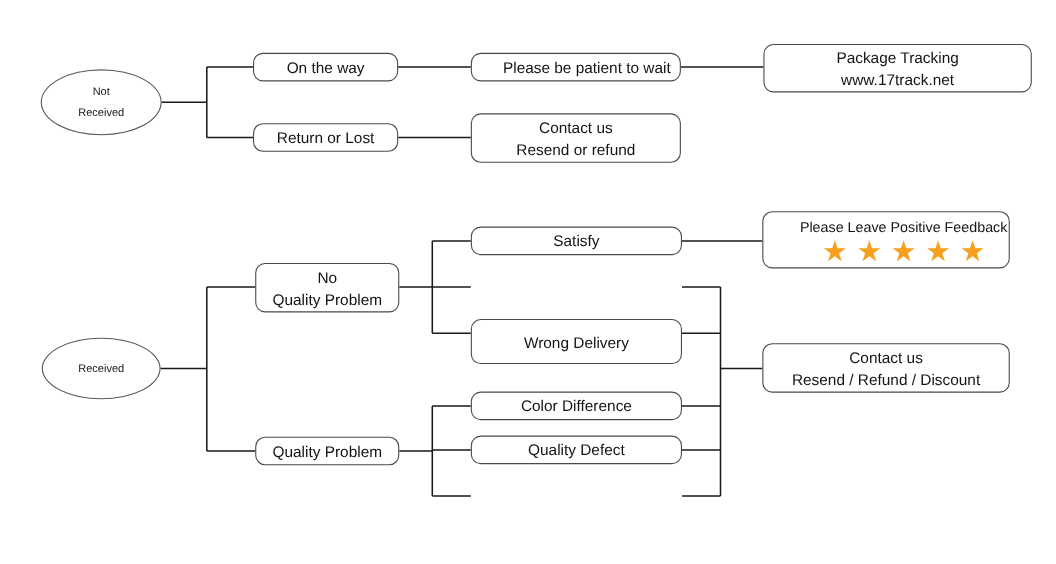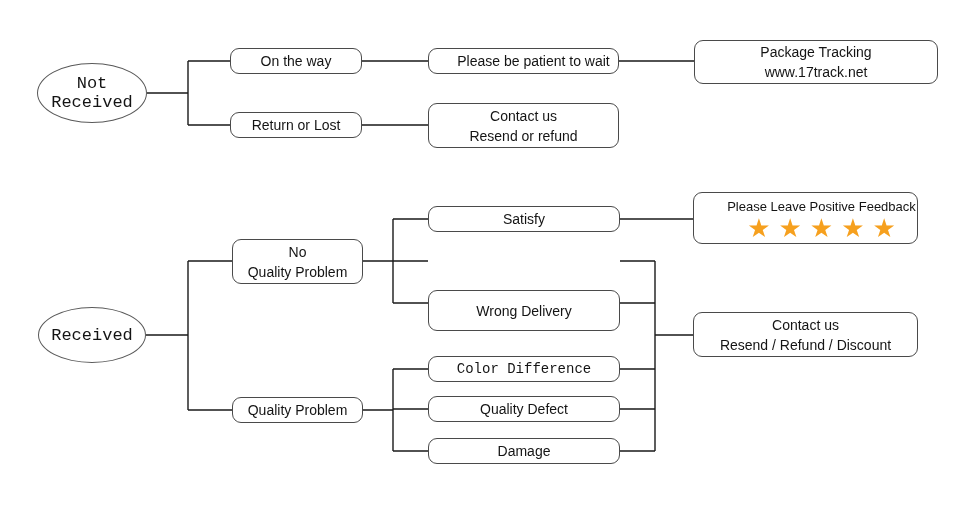--- a/index.html
+++ b/index.html
@@ -31,39 +31,38 @@
     justify-content: center;
     text-align: center;
     font-size: 14px;
     line-height: 20px;
     color: #141414;
   }
   .ellipse {
     border-radius: 50%;
     border-width: 1.2px;
     border-color: #5a5a5a;
-    font-size: 17px;
+    font-size: 10px;
     line-height: 19px;
-    font-family: Liberation Mono, monospace;
   }
   
   #not-received       { left: 37px;  top: 63px;  width: 110px; height: 60px; }
   #on-the-way         { left: 230px; top: 48px;  width: 132px; height: 26px; }
   #be-patient         { left: 428px; top: 48px;  width: 191px; height: 26px; padding-left: 20px; }
   #package-tracking   { left: 694px; top: 40px;  width: 244px; height: 44px; }
   #return-or-lost     { left: 230px; top: 112px; width: 132px; height: 26px; }
   #contact-resend-refund { left: 428px; top: 103px; width: 191px; height: 45px; }
 
   #received           { left: 38px;  top: 307px; width: 108px; height: 56px; }
   #no-quality-problem { left: 232px; top: 239px; width: 131px; height: 45px; text-align: center; }
   #quality-problem    { left: 232px; top: 397px; width: 131px; height: 26px; }
   #satisfy            { left: 428px; top: 206px; width: 192px; height: 26px; }
   #not-fit            { left: 428px; top: 248px; width: 192px; height: 26px; }
   #wrong-delivery     { left: 428px; top: 290px; width: 192px; height: 41px; }
-  #color-difference   { left: 428px; top: 356px; width: 192px; height: 26px; font-family: Liberation Mono, monospace; }
+  #color-difference   { left: 428px; top: 356px; width: 192px; height: 26px; }
   #quality-defect     { left: 428px; top: 396px; width: 192px; height: 26px; }
   #damage             { left: 428px; top: 438px; width: 192px; height: 26px; }
   #positive-feedback  { left: 693px; top: 192px; width: 225px; height: 52px; padding-top: 2px; padding-left: 32px; }
   #contact-full       { left: 693px; top: 312px; width: 225px; height: 45px; }
 
   #positive-feedback .fb-label { font-size: 13px; line-height: 17px; }
   .stars {
     color: #F6A01E;
     font-size: 26px;
     line-height: 26px;
@@ -146,23 +145,20 @@
   </div>
 
   <div class="node" id="color-difference">
     <span>Color Difference</span>
   </div>
 
   <div class="node" id="quality-defect">
     <span>Quality Defect</span>
   </div>
 
-  <div class="node" id="damage">
-    <span>Damage</span>
-  </div>
 
   <div class="node" id="positive-feedback">
     <span class="fb-label">Please Leave Positive Feedback</span>
     <span class="stars">★★★★★</span>
   </div>
 
   <div class="node" id="contact-full">
     <span>Contact us</span>
     <span>Resend / Refund / Discount</span>
   </div>

